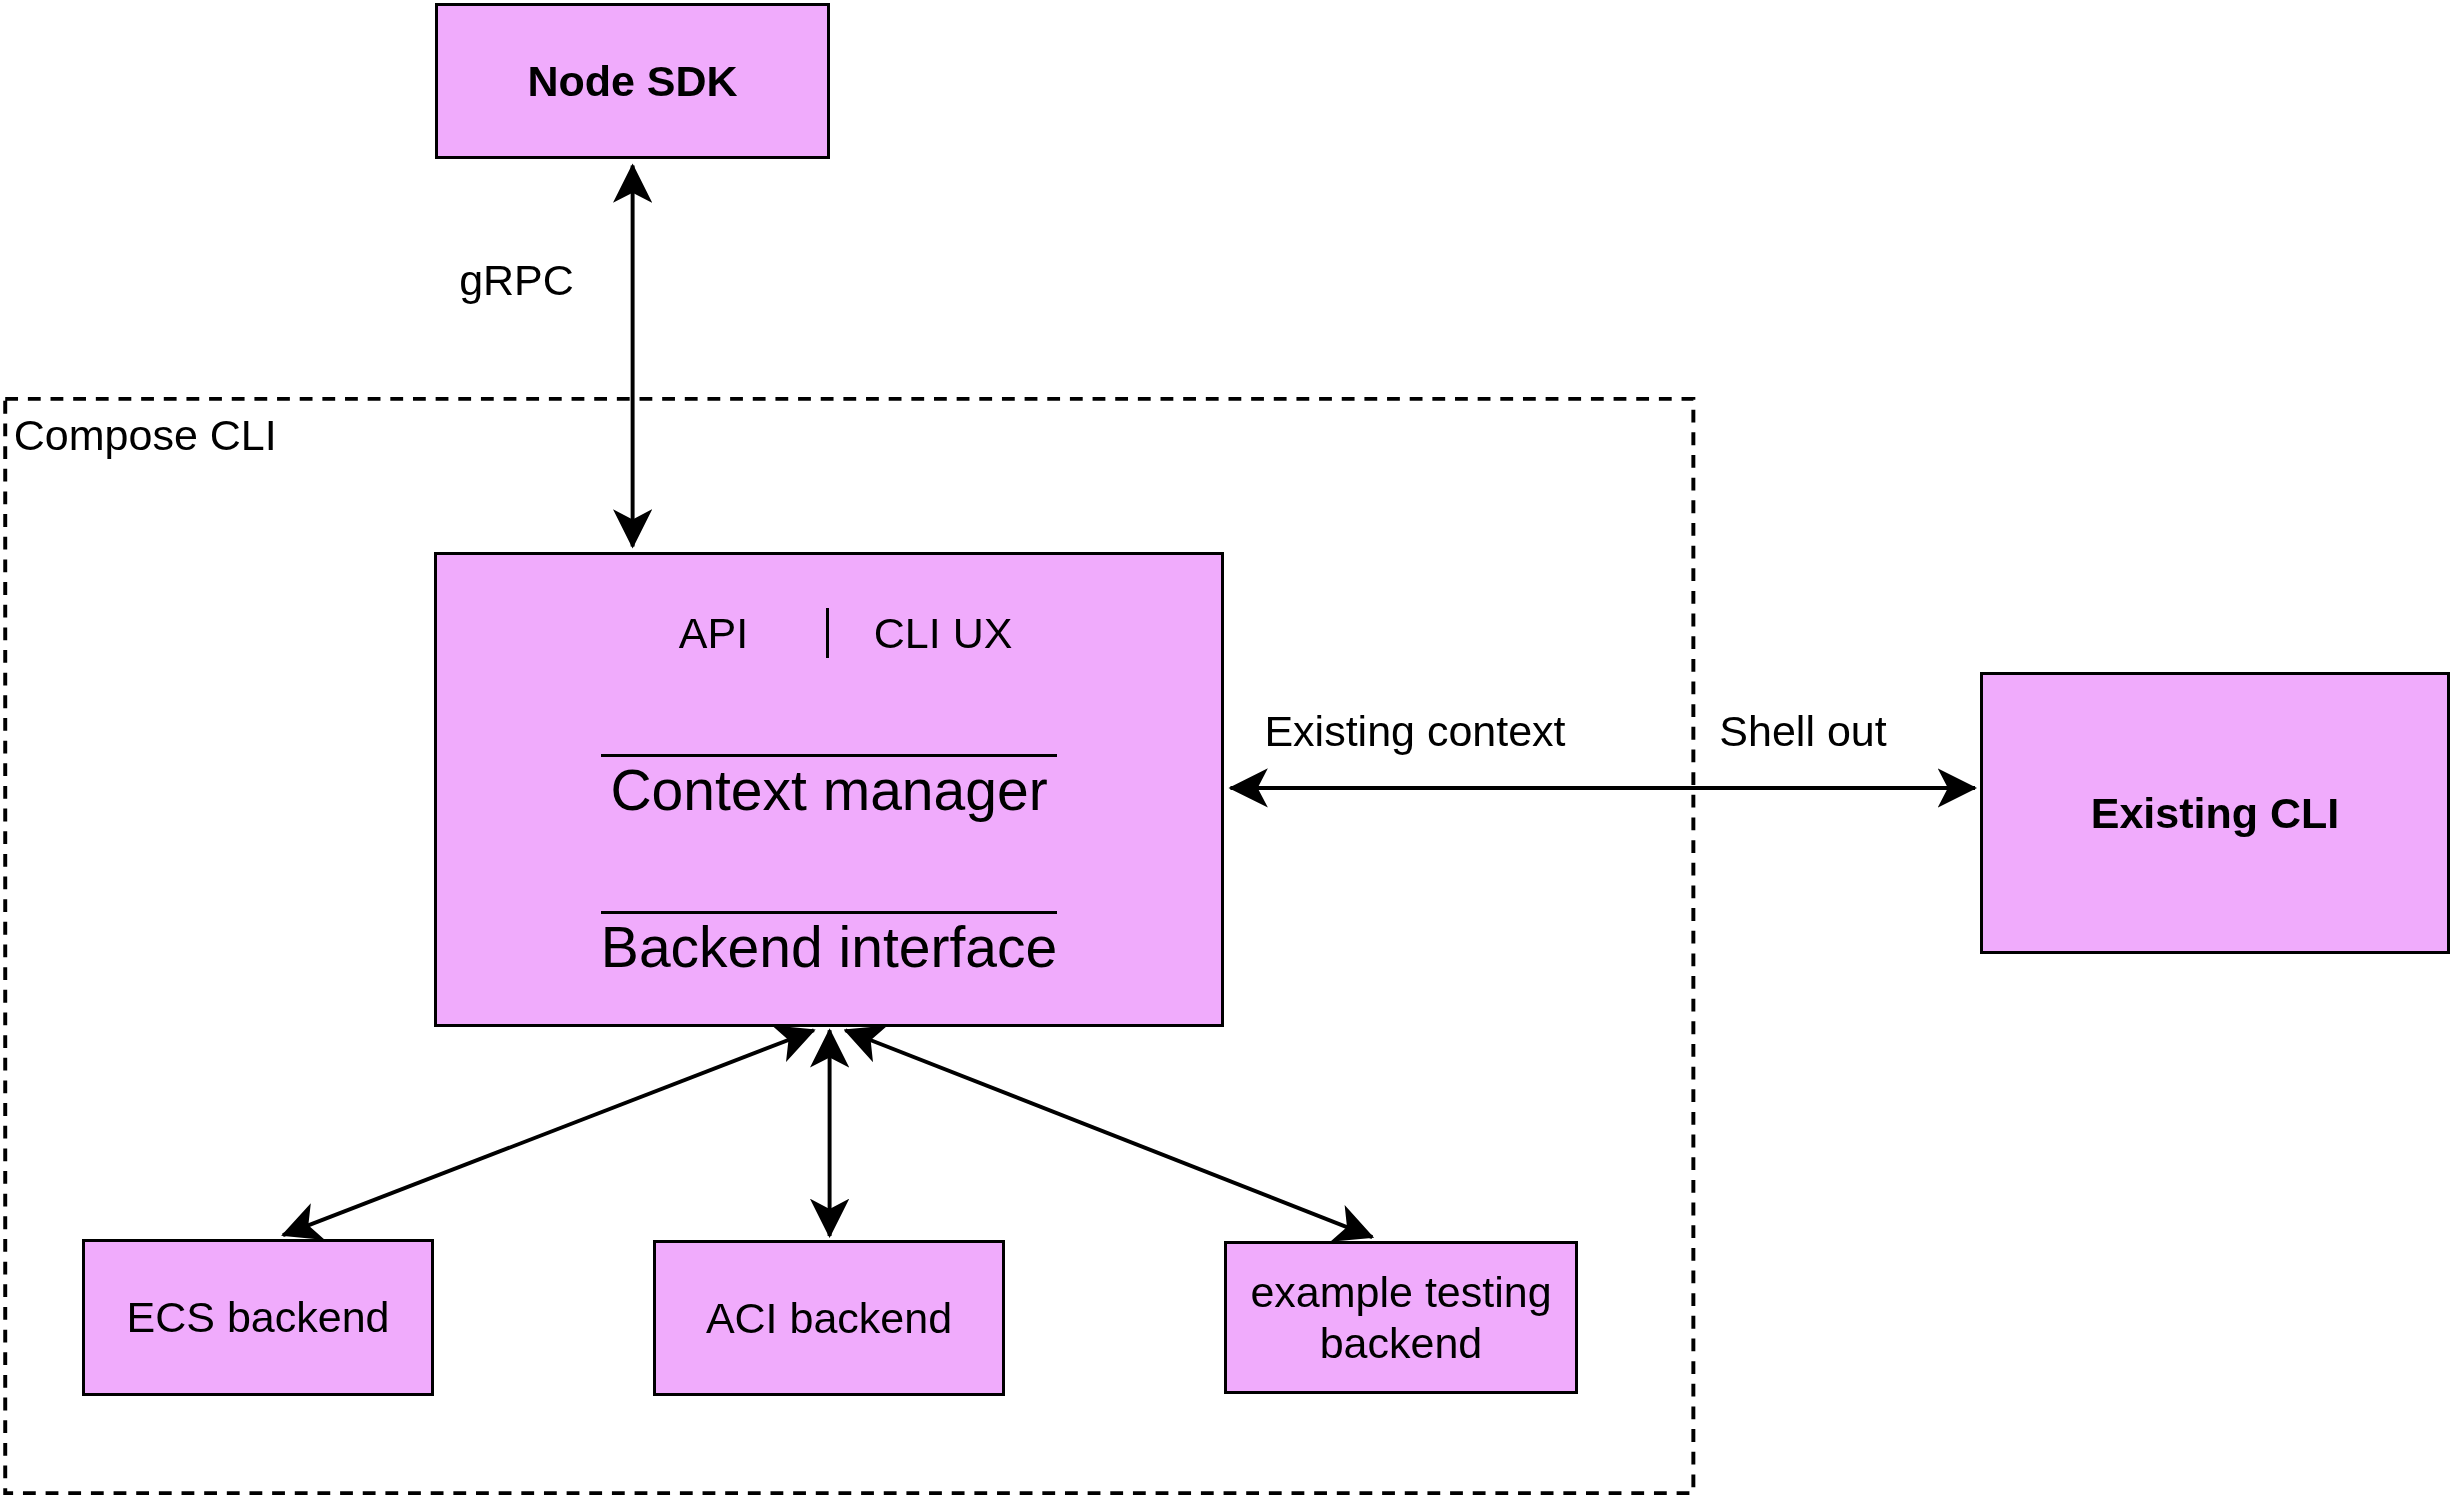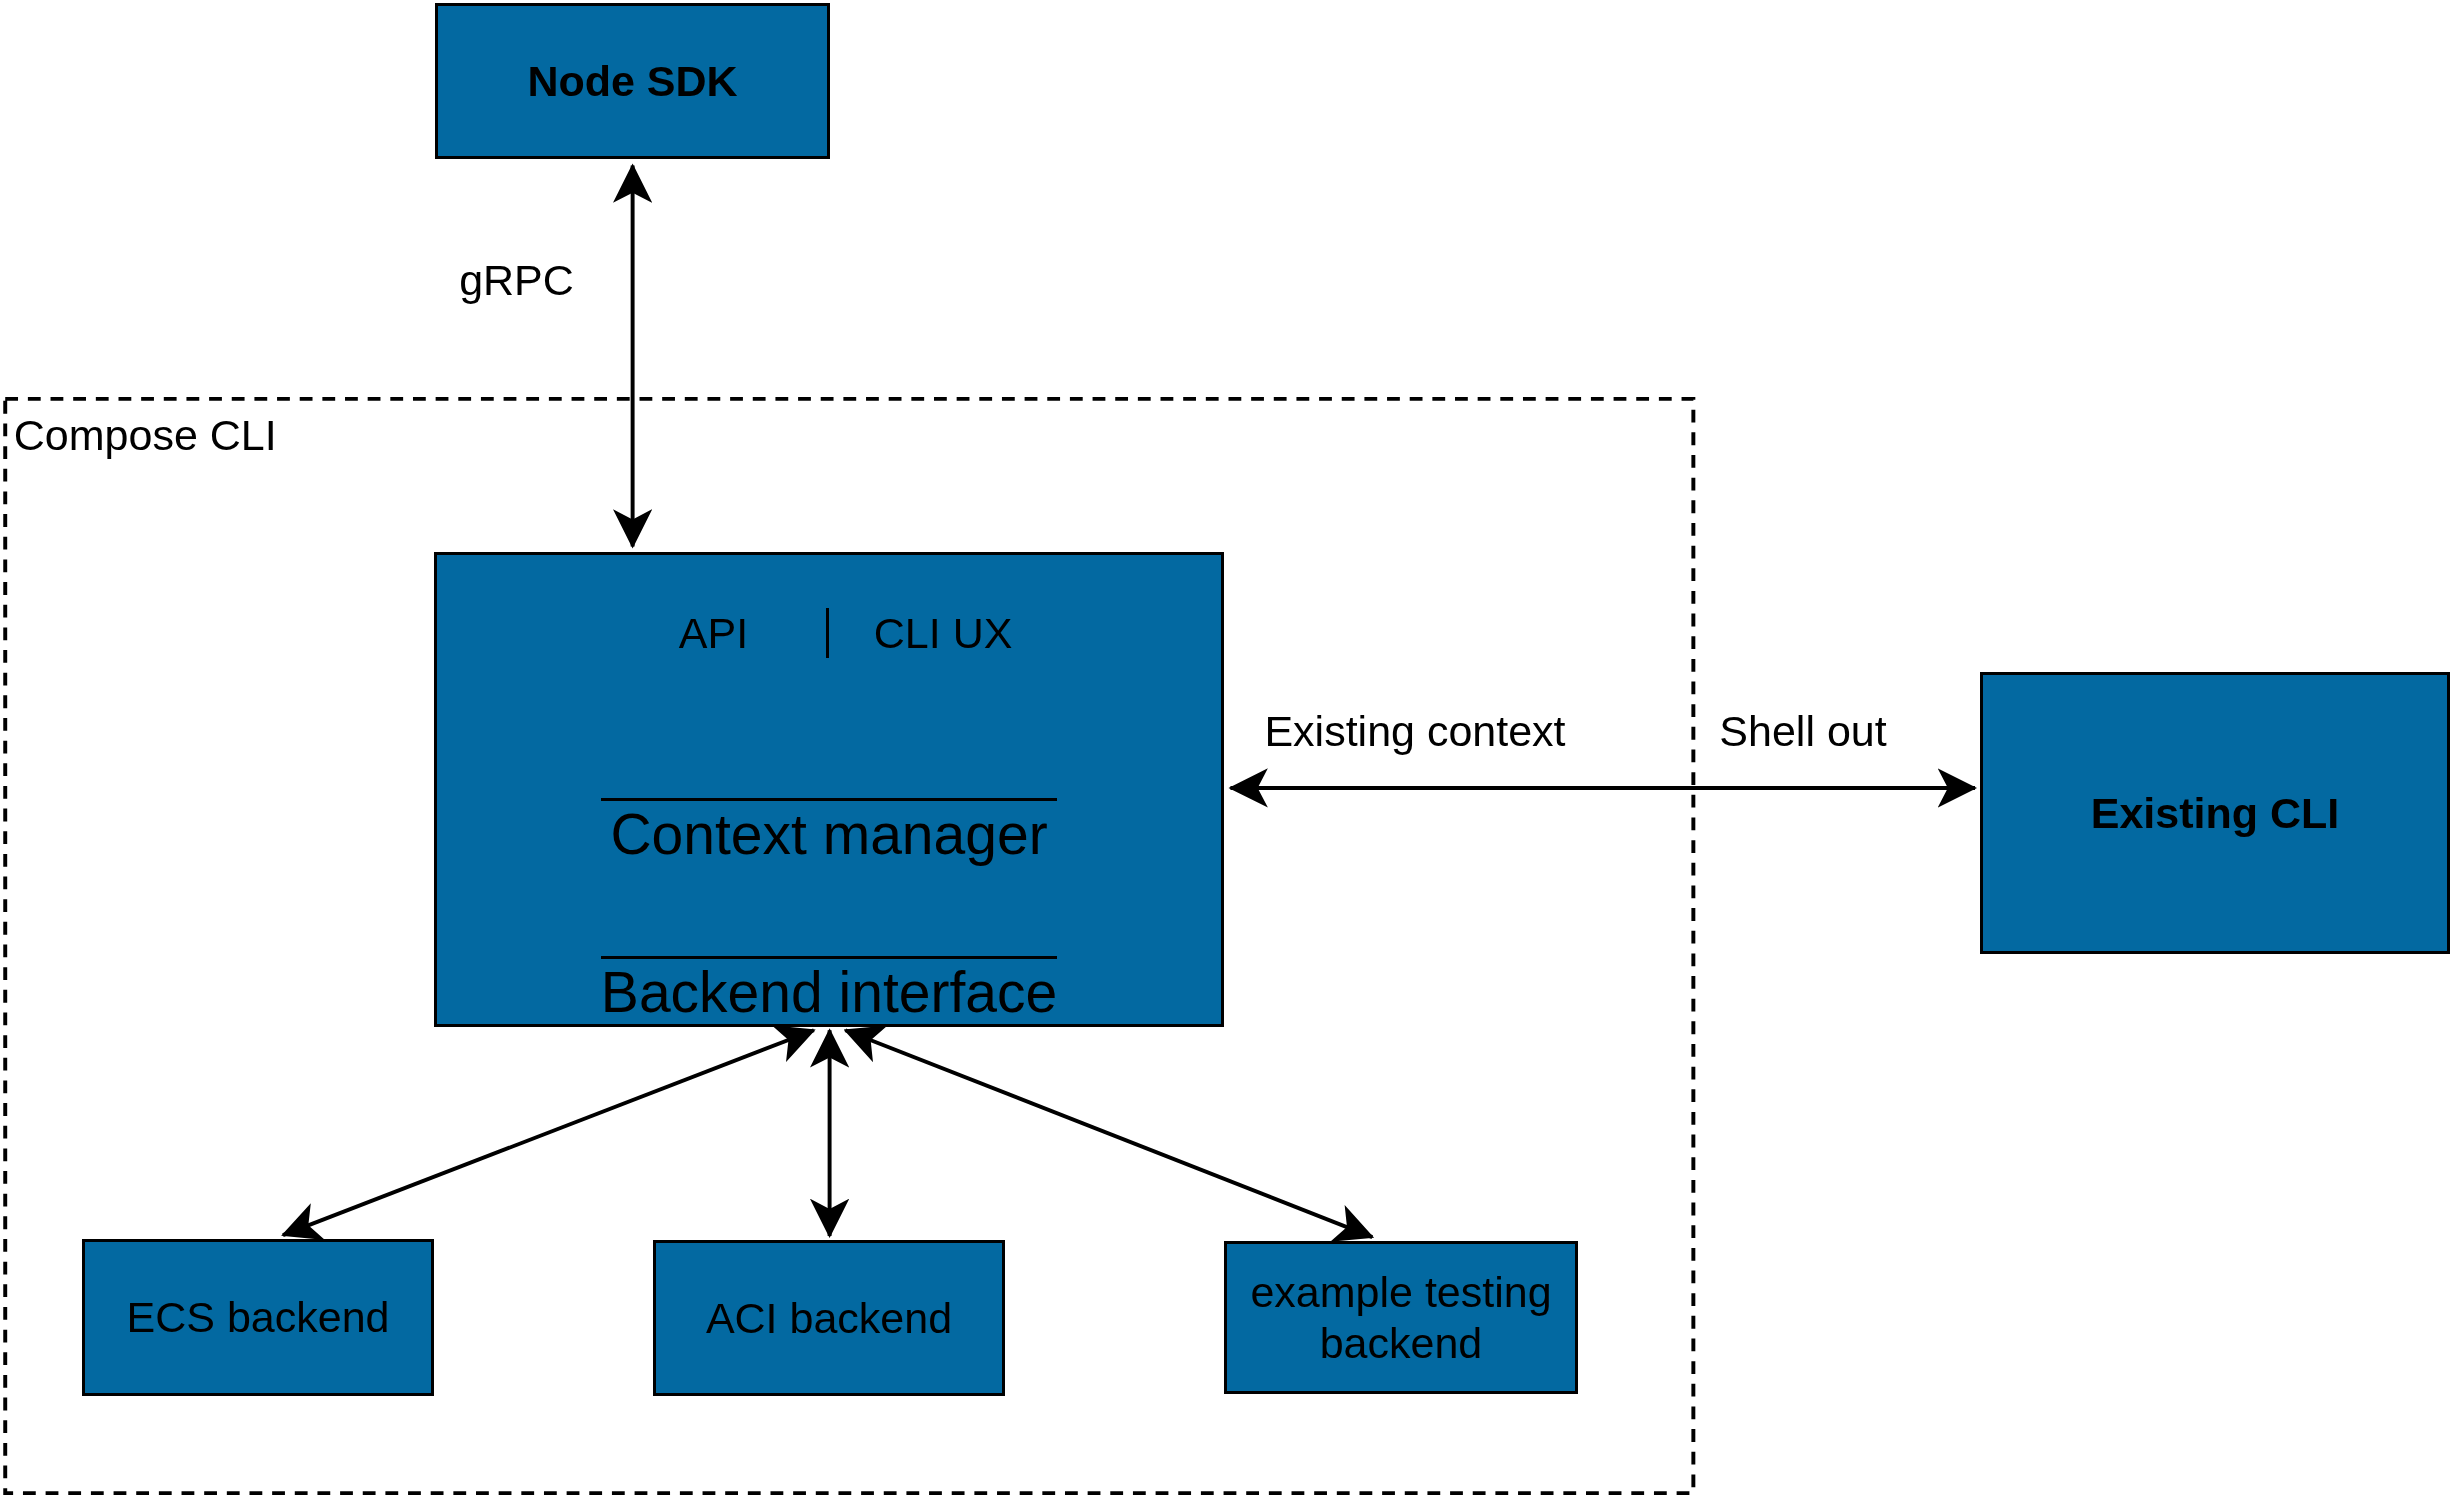--- a/index.html
+++ b/index.html
@@ -9,21 +9,21 @@
     font-family: "Liberation Sans", "DejaVu Sans", sans-serif;
     color: #000000;
   }
   #canvas { position: absolute; inset: 0; width: 2455px; height: 1501px; }
   #connectors { position: absolute; left: 0; top: 0; width: 2455px; height: 1501px; }
 
   .box {
     position: absolute;
     box-sizing: border-box;
     border: 3.9px solid #000000;
-    background: #0369a1;
+    background: #f0abfc;
     display: flex;
     align-items: center;
     justify-content: center;
     text-align: center;
     font-size: 43px;
     line-height: 1.18;
   }
   .bold { font-weight: bold; }
 
   #node-sdk      { left: 435px;  top: 3px;    width: 395px; height: 156px; }
@@ -31,21 +31,20 @@
   #ecs-backend   { left: 82px;   top: 1239px; width: 352px; height: 157px; }
   #aci-backend   { left: 653px;  top: 1240px; width: 352px; height: 156px; }
   #example-backend { left: 1224px; top: 1241px; width: 354px; height: 153px; padding: 0 13.8px; }
 
   
   #compound {
     left: 434px; top: 552px; width: 790px; height: 475px;
     display: grid;
     grid-template-rows: 156px 157px 1fr;
     padding: 0;
-    gap: 44px;
   }
   #compound .row { display: grid; grid-template-columns: 1fr 1fr; }
   #compound .cell {
     display: flex; align-items: center; justify-content: center;
     font-size: 43px;
   }
   #compound .cell.split-left { border-right: 3.9px solid #000000; }
   #compound .row2, #compound .row3 {
     border-top: 3.9px solid #000000;
     display: flex; align-items: center; justify-content: center;

